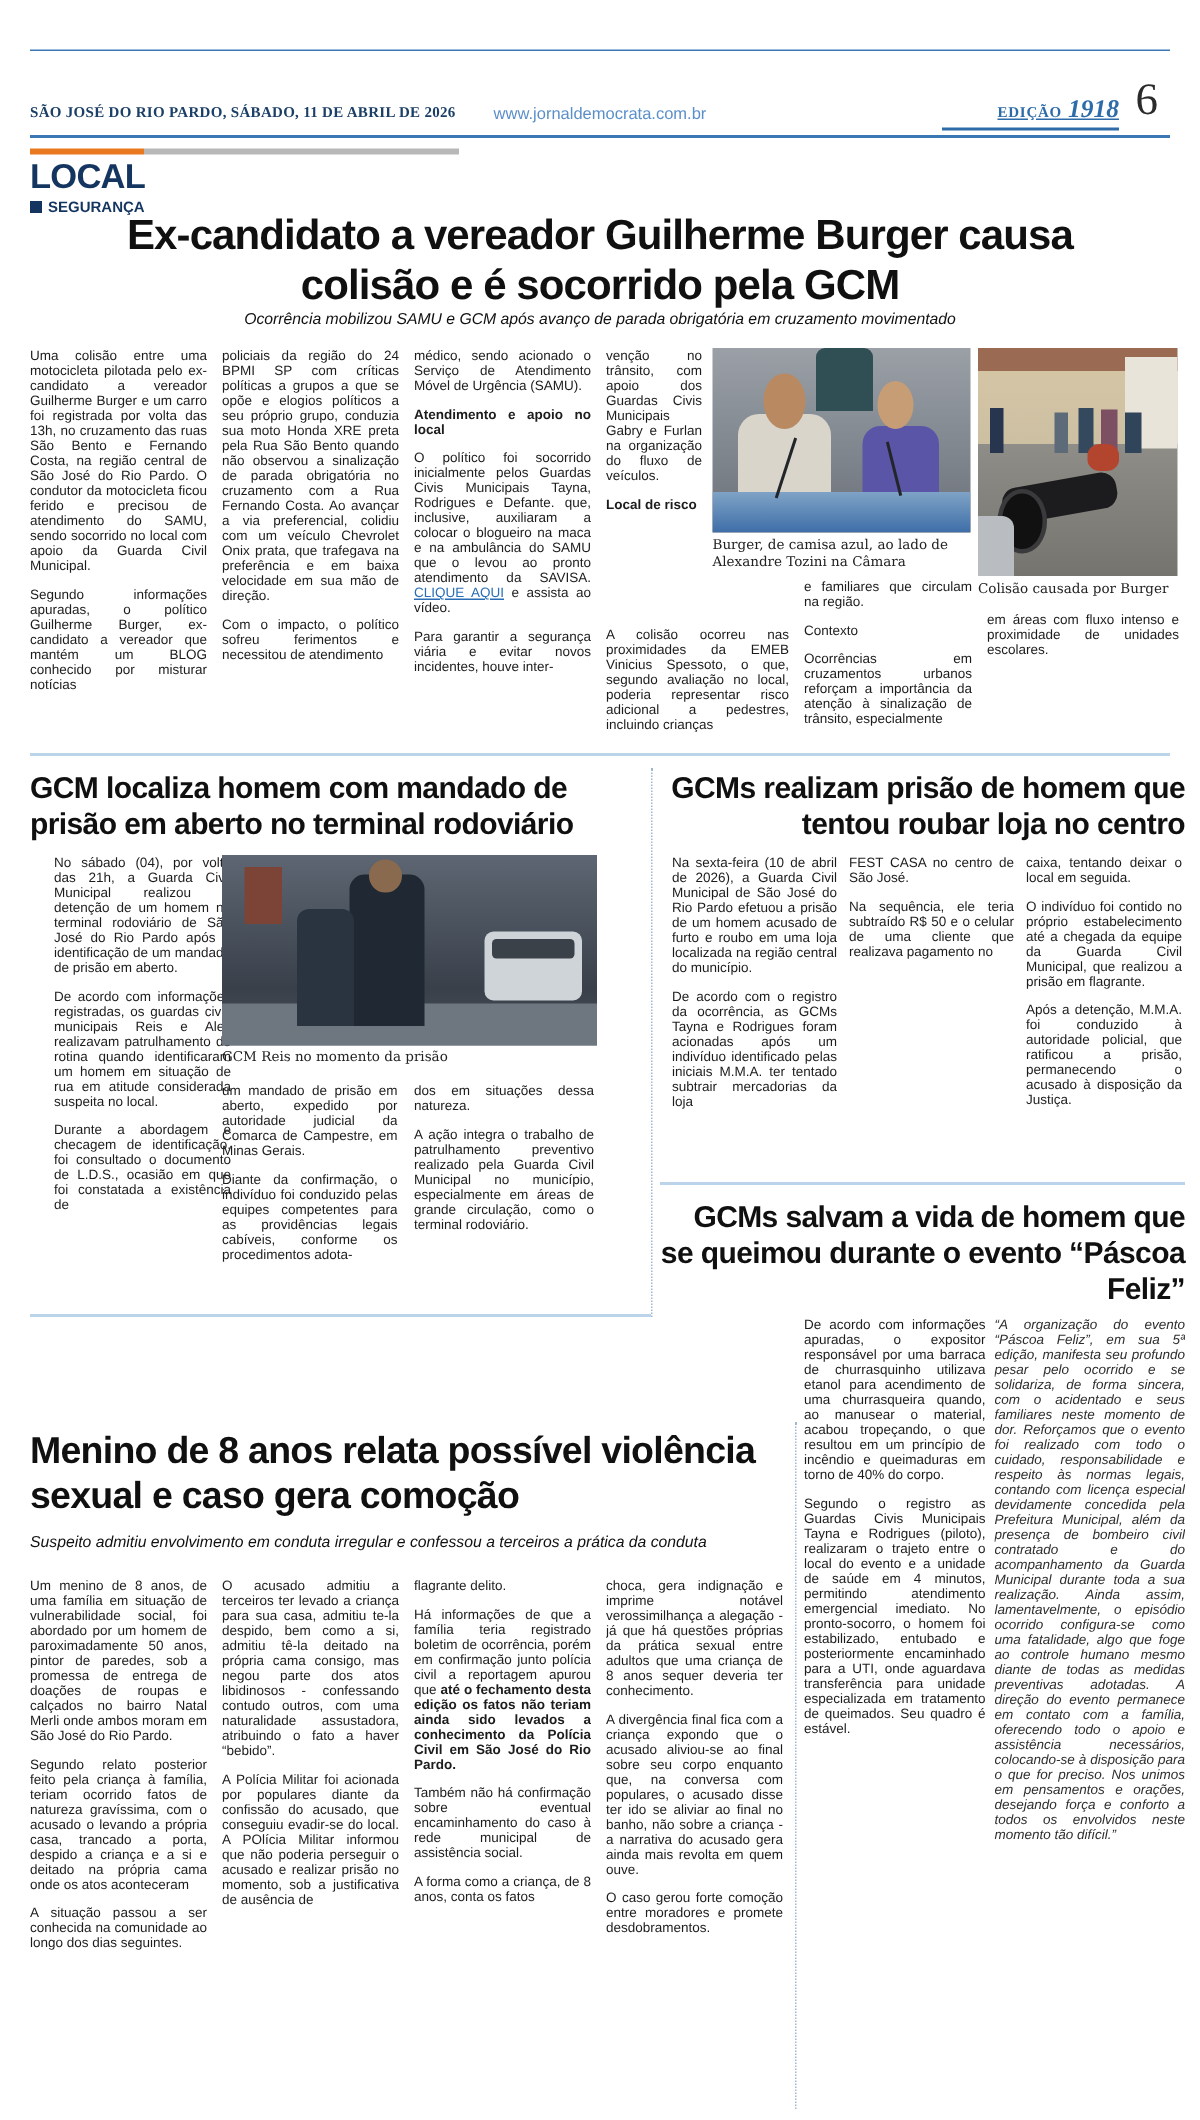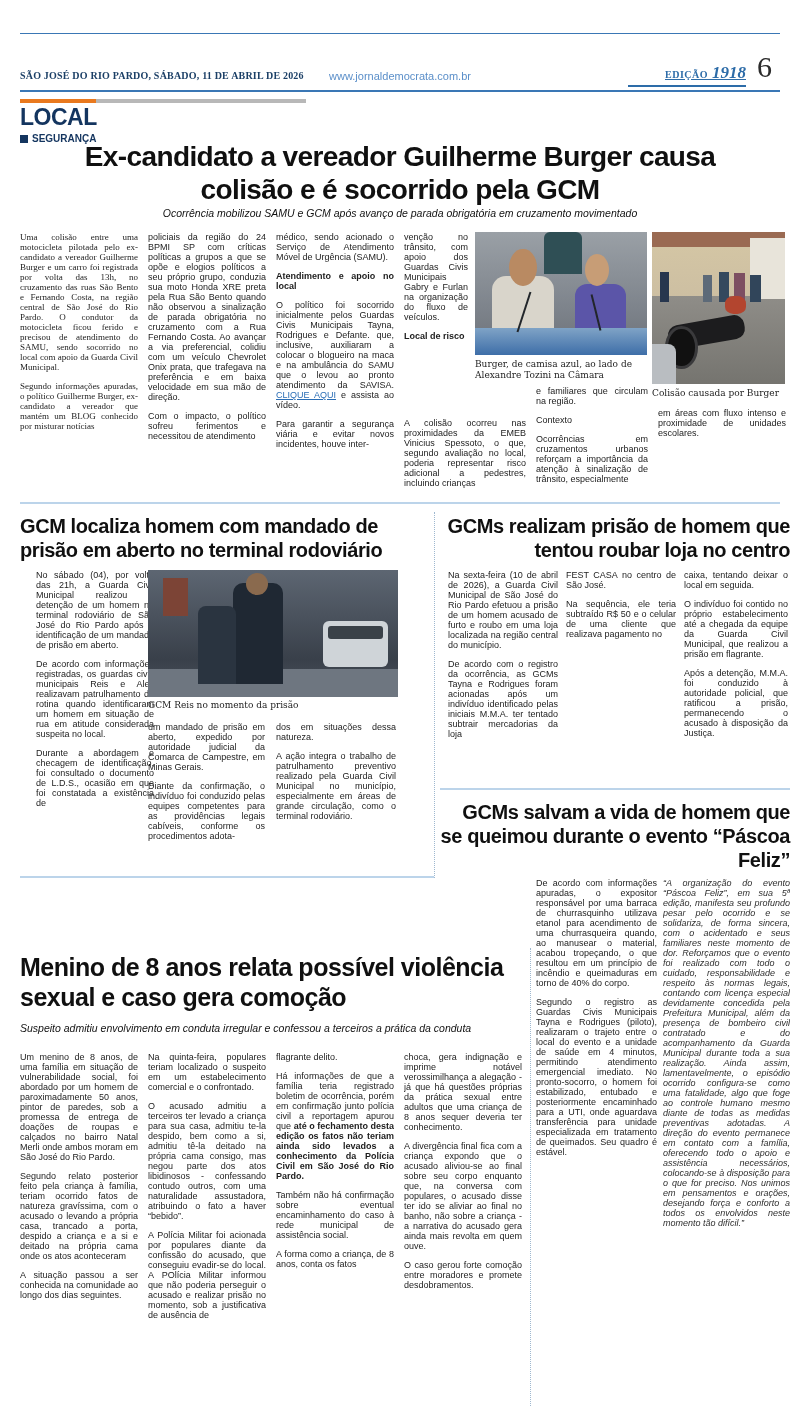--- a/index.html
+++ b/index.html
@@ -57,21 +57,21 @@
   <div class="abs mh-rule" style="left:20px;top:90px;width:760px;"></div>
 
   <div class="abs bar" style="left:20px;top:99px;width:76px;background:#e9791e;"></div>
   <div class="abs bar" style="left:96px;top:99px;width:210px;background:#b8b8b8;"></div>
   <div class="abs sec-title" style="left:20px;top:104px;">LOCAL</div>
   <div class="abs subsec" style="left:20px;top:133px;"><span class="sq"></span><span>SEGURANÇA</span></div>
 
   <div class="abs h1" style="left:40px;top:140px;width:720px;">Ex-candidato a vereador Guilherme Burger causa colisão e é socorrido pela GCM</div>
   <div class="abs deck center" style="left:80px;top:207px;width:640px;">Ocorrência mobilizou SAMU e GCM após avanço de parada obrigatória em cruzamento movimentado</div>
 
-  <div class="abs col" style="left:20px;top:232px;width:118px;height:268px;font-family:Liberation Serif, serif;">
+  <div class="abs col" style="left:20px;top:232px;width:118px;height:268px;">
       <p class="bp">Uma colisão entre uma motocicleta pilotada pelo ex-candidato a vereador Guilherme Burger e um carro foi registrada por volta das 13h, no cruzamento das ruas São Bento e Fernando Costa, na região central de São José do Rio Pardo. O condutor da motocicleta ficou ferido e precisou de atendimento do SAMU, sendo socorrido no local com apoio da Guarda Civil Municipal.</p>
       <p class="bp">Segundo informações apuradas, o político Guilherme Burger, ex-candidato a vereador que mantém um BLOG conhecido por misturar notícias</p>
     </div>
   <div class="abs col" style="left:148px;top:232px;width:118px;height:268px;">
       <p class="bp">policiais da região do 24 BPMI SP com críticas políticas a grupos a que se opõe e elogios políticos a seu próprio grupo, conduzia sua moto Honda XRE preta pela Rua São Bento quando não observou a sinalização de parada obrigatória no cruzamento com a Rua Fernando Costa. Ao avançar a via preferencial, colidiu com um veículo Chevrolet Onix prata, que trafegava na preferência e em baixa velocidade em sua mão de direção.</p>
       <p class="bp">Com o impacto, o político sofreu ferimentos e necessitou de atendimento</p>
     </div>
   <div class="abs col" style="left:276px;top:232px;width:118px;height:268px;">
     <p class="bp">médico, sendo acionado o Serviço de Atendimento Móvel de Urgência (SAMU).</p>
     <p class="bp b">Atendimento e apoio no local</p>
@@ -180,21 +180,20 @@
   <div class="abs vdot" style="left:530px;top:948px;height:458px;"></div>
 
   <div class="abs h5" style="left:20px;top:952px;width:505px;">Menino de 8 anos relata possível violência sexual e caso gera comoção</div>
   <div class="abs deck" style="left:20px;top:1022px;width:505px;">Suspeito admitiu envolvimento em conduta irregular e confessou a terceiros a prática da conduta</div>
   <div class="abs col" style="left:20px;top:1052px;width:118px;height:352px;">
       <p class="bp">Um menino de 8 anos, de uma família em situação de vulnerabilidade social, foi abordado por um homem de paroximadamente 50 anos, pintor de paredes, sob a promessa de entrega de doações de roupas e calçados no bairro Natal Merli onde ambos moram em São José do Rio Pardo.</p>
       <p class="bp">Segundo relato posterior feito pela criança à família, teriam ocorrido fatos de natureza gravíssima, com o acusado o levando a própria casa, trancado a porta, despido a criança e a si e deitado na própria cama onde os atos aconteceram</p>
       <p class="bp">A situação passou a ser conhecida na comunidade ao longo dos dias seguintes.</p>
     </div>
   <div class="abs col" style="left:148px;top:1052px;width:118px;height:352px;">
-      <p class="bp">Na quinta-feira, populares teriam localizado o suspeito em um estabelecimento comercial e o confrontado.</p>
       <p class="bp">O acusado admitiu a terceiros ter levado a criança para sua casa, admitiu te-la despido, bem como a si, admitiu tê-la deitado na própria cama consigo, mas negou parte dos atos libidinosos - confessando contudo outros, com uma naturalidade assustadora, atribuindo o fato a haver “bebido”.</p>
       <p class="bp">A Polícia Militar foi acionada por populares diante da confissão do acusado, que conseguiu evadir-se do local. A POlícia Militar informou que não poderia perseguir o acusado e realizar prisão no momento, sob a justificativa de ausência de</p>
     </div>
   <div class="abs col" style="left:276px;top:1052px;width:118px;height:352px;">
     <p class="bp">flagrante delito.</p>
     <p class="bp"><span>Há informações de que a família teria registrado boletim de ocorrência, porém em confirmação junto polícia civil a reportagem apurou que </span><span class="b">até o fechamento desta edição os fatos não teriam ainda sido levados a conhecimento da Polícia Civil em São José do Rio Pardo.</span></p>
     <p class="bp">Também não há confirmação sobre eventual encaminhamento do caso à rede municipal de assistência social.</p>
     <p class="bp">A forma como a criança, de 8 anos, conta os fatos</p>
   </div>
   <div class="abs col" style="left:404px;top:1052px;width:118px;height:352px;">

